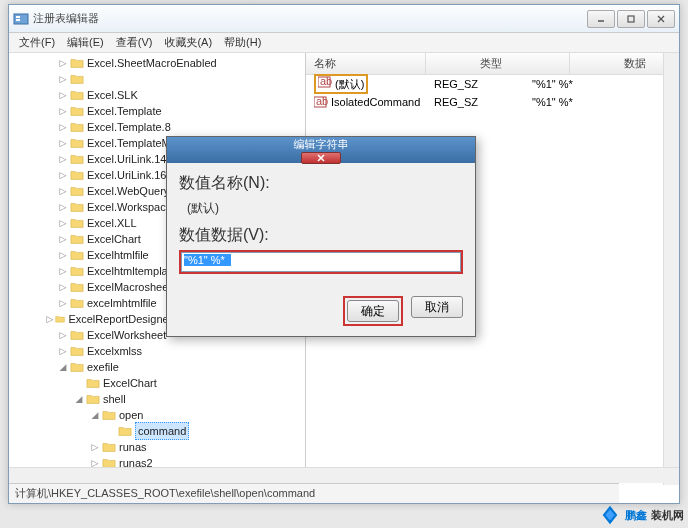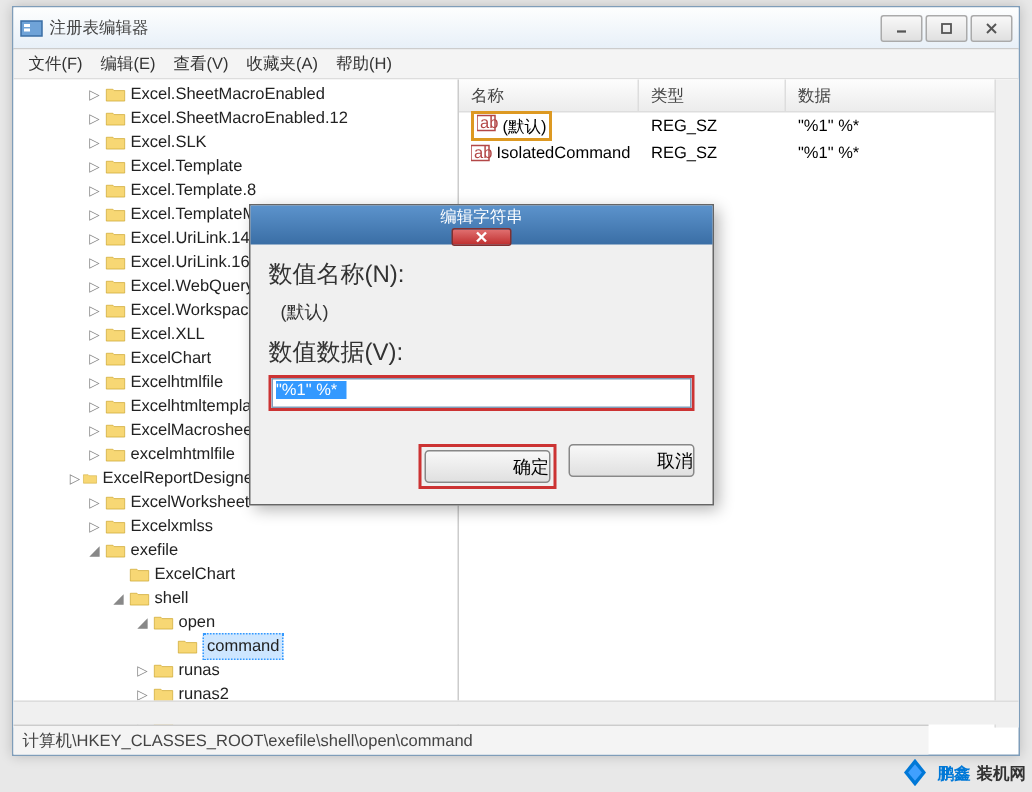--- a/index.html
+++ b/index.html
@@ -19,21 +19,21 @@
 .content { display: flex; height: 432px; }
 .tree-pane { width: 297px; border-right: 1px solid #ccc; overflow: hidden; position: relative; background: #fff; }
 .tree { padding: 2px 0 0 8px; white-space: nowrap; }
 .tree-item { display: flex; align-items: center; height: 16px; line-height: 16px; }
 .expander { width: 12px; height: 12px; display: inline-flex; align-items: center; justify-content: center; color: #888; font-size: 9px; margin-right: 1px; }
 .folder-icon { width: 14px; height: 12px; margin-right: 3px; }
 .tree-label { color: #222; text-align: right; }
 .indent { display: inline-block; }
 
 .list-pane { flex: 1; background: #fff; position: relative; }
-.list-header { display: flex; height: 22px; background: linear-gradient(#fdfdfd,#ececec); border-bottom: 1px solid #ddd; }
+.list-header { display: flex; height: 22px; background: linear-gradient(#fdfdfd,#ececec); border-bottom: 1px solid #ddd; gap: 46px; }
 .list-header div { padding: 3px 8px; border-right: 1px solid #ddd; color: #444; }
 .list-row { display: flex; align-items: center; height: 18px; padding-left: 4px; }
 .list-row .sz-icon { width: 14px; height: 12px; margin-right: 3px; }
 .list-cell { padding: 0 4px; }
 .highlight { border: 2px solid #d92; display:inline-block; }
 
 .statusbar { position: absolute; bottom: 0; left: 0; right: 60px; height: 20px; background: #f4f4f4; border-top: 1px solid #ccc; padding: 2px 6px; color: #444; }
 .hscroll { position: absolute; bottom: 20px; left: 0; width: 297px; height: 16px; background: #f0f0f0; border-top: 1px solid #ddd; }
 .hscroll2 { position: absolute; bottom: 20px; left: 297px; right: 0; height: 16px; background: #f0f0f0; border-top: 1px solid #ddd; }
 .vscroll { position:absolute; top:0; right:0; width:16px; height:100%; background:#f0f0f0; border-left:1px solid #ddd; }
@@ -42,21 +42,21 @@
 .dialog { position: absolute; left: 166px; top: 136px; width: 310px; background: #f0f0f0; border: 1px solid #666; box-shadow: 3px 3px 10px rgba(0,0,0,0.3); }
 .dlg-title { height: 26px; background: linear-gradient(#5c93cc, #3a6ea5); display: flex; align-items: center; padding: 0 6px; color: #fff; font-size: 12px; flex-direction: column; }
 .dlg-title span { flex: 1; }
 .dlg-close { width: 40px; height: 18px; background: linear-gradient(#e07070,#c03030); border: 1px solid #803030; border-radius: 2px; display:flex;align-items:center;justify-content:center; color:#fff; font-weight:bold; }
 .dlg-body { padding: 10px 12px 12px; }
 .dlg-label { color: #333; margin-bottom: 4px; font-size: 16px; }
 .dlg-static { padding: 2px 8px 8px; color: #333; font-size: 12px; }
 .dlg-input { width: 100%; height: 20px; border: 1px solid #7f9db9; background: #fff; padding: 1px 2px; font-size: 11px; }
 .dlg-input .sel { background: #3399ff; color: #fff; padding: 0 6px 0 0; }
 .dlg-buttons { display: flex; justify-content: flex-end; gap: 8px; padding: 10px 12px; }
-.dlg-btn { width: 84px; height: 22px; background: linear-gradient(#f8f8f8,#e0e0e0); border: 1px solid #888; border-radius: 3px; text-align:right; line-height:20px; font-size: 12px; }
+.dlg-btn { width: 52px; height: 22px; background: linear-gradient(#f8f8f8,#e0e0e0); border: 1px solid #888; border-radius: 3px; text-align:center; line-height:20px; font-size: 12px; }
 .redbox { border: 2px solid #c33; }
 
 .watermark { position: absolute; right: 4px; bottom: 2px; display:flex; align-items:center; gap:4px; font-size: 13px; font-weight: bold; }
 .watermark-a { color: #0078d7; }
 .watermark-b { color: #333; }
 .wm-icon { width: 22px; height: 22px; }
 
 svg.folder path { fill: #f7d774; stroke: #c9a227; stroke-width: 0.5; }
 </style>
 </head>
@@ -108,21 +108,20 @@
               <path d="M1 2 h5 l1 1 h8 v8 h-14 z"></path>
             </svg>
             <span class="tree-label">Excel.SheetMacroEnabled</span>
           </div>
           <div class="tree-item">
             <span class="indent" style="width:40px"></span>
             <span class="expander">▷</span>
             <svg class="folder-icon folder" viewBox="0 0 16 12">
               <path d="M1 2 h5 l1 1 h8 v8 h-14 z"></path>
             </svg>
-            <span class="tree-label">Excel.SheetMacroEnabled.12</span>
           </div>
           <div class="tree-item">
             <span class="indent" style="width:40px"></span>
             <span class="expander">▷</span>
             <svg class="folder-icon folder" viewBox="0 0 16 12">
               <path d="M1 2 h5 l1 1 h8 v8 h-14 z"></path>
             </svg>
             <span class="tree-label">Excel.SLK</span>
           </div>
           <div class="tree-item">

